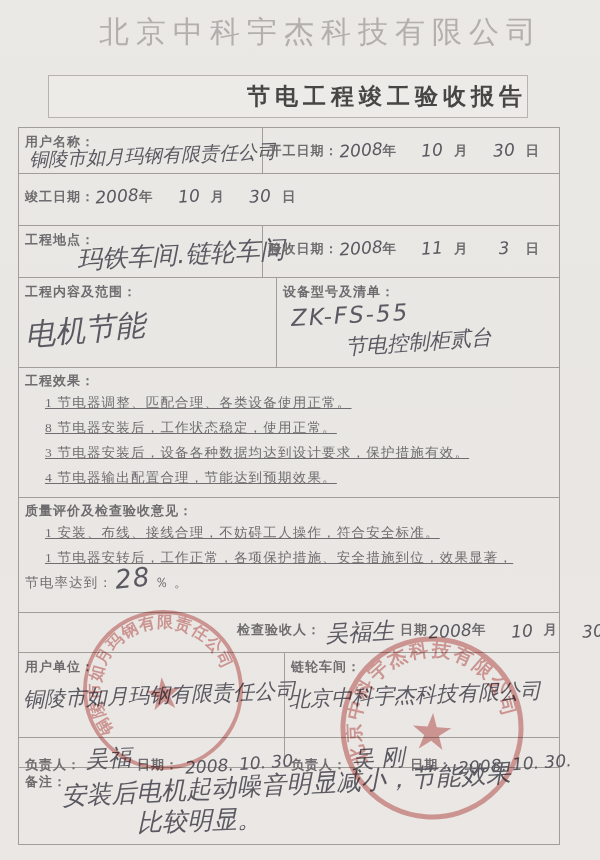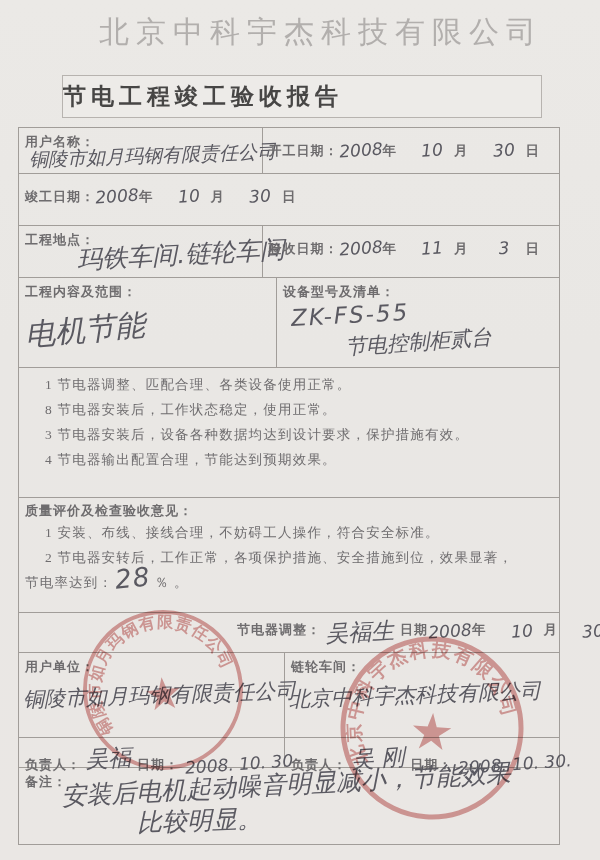--- a/index.html
+++ b/index.html
@@ -13,23 +13,23 @@
     background:linear-gradient(180deg,#ebe9e6 0%,#e9e7e4 40%,#eae7e4 100%);
     padding-left:42px;
   }
   
   .company-header{
     position:absolute;top:12px;left:0;width:100%;
     text-align:center;font-size:30px;letter-spacing:7px;
     color:#b2afad;font-weight:400;
   }
   .title-box{
-    position:absolute;left:62px;top:75px;width:478px;height:41px;
+    position:absolute;left:48px;top:75px;width:478px;height:41px;
     border:1px solid #b7b3af;background:#edebe8;
-    display:flex;align-items:center;justify-content:flex-start;
+    display:flex;align-items:center;justify-content:flex-end;
   }
   .title-box span{
     font-size:23px;font-weight:bold;color:#474645;letter-spacing:5px;
     font-family:"Liberation Sans","DejaVu Sans",sans-serif;
   }
   
   .rtable{
     position:absolute;left:18px;top:127px;width:540px;
     border:1px solid #a19d99;border-bottom:none;
   }
@@ -42,21 +42,21 @@
   .w-l{width:258px}.w-r{flex:1}
   .w-l2{width:266px}
   .label{
     font-size:13px;font-weight:600;color:#6e6c6e;letter-spacing:1px;
     white-space:nowrap;
   }
   .bodytext{
     font-size:13.5px;color:#6f6d6f;letter-spacing:1.2px;line-height:25px;
     font-weight:500;
   }
-  .indent{padding-left:20px;}
+  .indent{padding-left:20px;text-decoration:underline;}
   
   .hw{
     font-family:"DejaVu Sans",sans-serif;font-style:italic;
     color:#5a5961;display:inline-block;
   }
   .hw-num{font-size:17px;transform:rotate(-4deg);}
   .slot{width:44px;text-align:center;}
   .unit{font-size:13.5px;font-weight:600;color:#6e6c6e;margin-right:14px;}
   .dateline{display:flex;align-items:flex-end;padding-top:8px;}
   .hw-user{position:absolute;top:15px;left:10px;font-size:19px;transform:rotate(-2deg);white-space:nowrap;letter-spacing:0px;}
@@ -149,43 +149,44 @@
       </div>
       <div class="cell w-r">
         <span class="label">设备型号及清单：</span>
         <span class="hw hw-model">ZK-FS-55</span>
         <span class="hw hw-equip">节电控制柜贰台</span>
       </div>
     </div>
 
     <div class="row r5">
       <div class="cell" style="width:100%">
+        <div class="label">工程效果：</div>
         <div class="bodytext indent">1 节电器调整、匹配合理、各类设备使用正常。</div>
         <div class="bodytext indent">8 节电器安装后，工作状态稳定，使用正常。</div>
         <div class="bodytext indent">3 节电器安装后，设备各种数据均达到设计要求，保护措施有效。</div>
         <div class="bodytext indent">4 节电器输出配置合理，节能达到预期效果。</div>
       </div>
     </div>
 
     <div class="row r6">
       <div class="cell" style="width:100%">
         <div class="label">质量评价及检查验收意见：</div>
         <div class="bodytext indent">1 安装、布线、接线合理，不妨碍工人操作，符合安全标准。</div>
-        <div class="bodytext indent">2 节电器安转后，工作正常，各项保护措施、安全措施到位，效果显著，</div>
+        <div class="bodytext indent">1 节电器安转后，工作正常，各项保护措施、安全措施到位，效果显著，</div>
         <div class="bodytext" style="display:flex;align-items:center;">
           <span>节电率达到：</span>
           <span class="hw hw-rate">28</span>
           <span>％ 。</span>
         </div>
       </div>
     </div>
 
     <div class="row r7">
       <div class="inspect-line">
-        <span class="label">节电器调整：</span>
+        <span class="label">检查验收人：</span>
         <span class="hw hw-sign">吴福生</span>
         <span class="label">日期</span>
         <span class="hw hw-num slot">2008</span>
         <span class="unit">年</span>
         <span class="hw hw-num slot">10</span>
         <span class="unit">月</span>
         <span class="hw hw-num slot">30</span>
 
       </div>
     </div>

